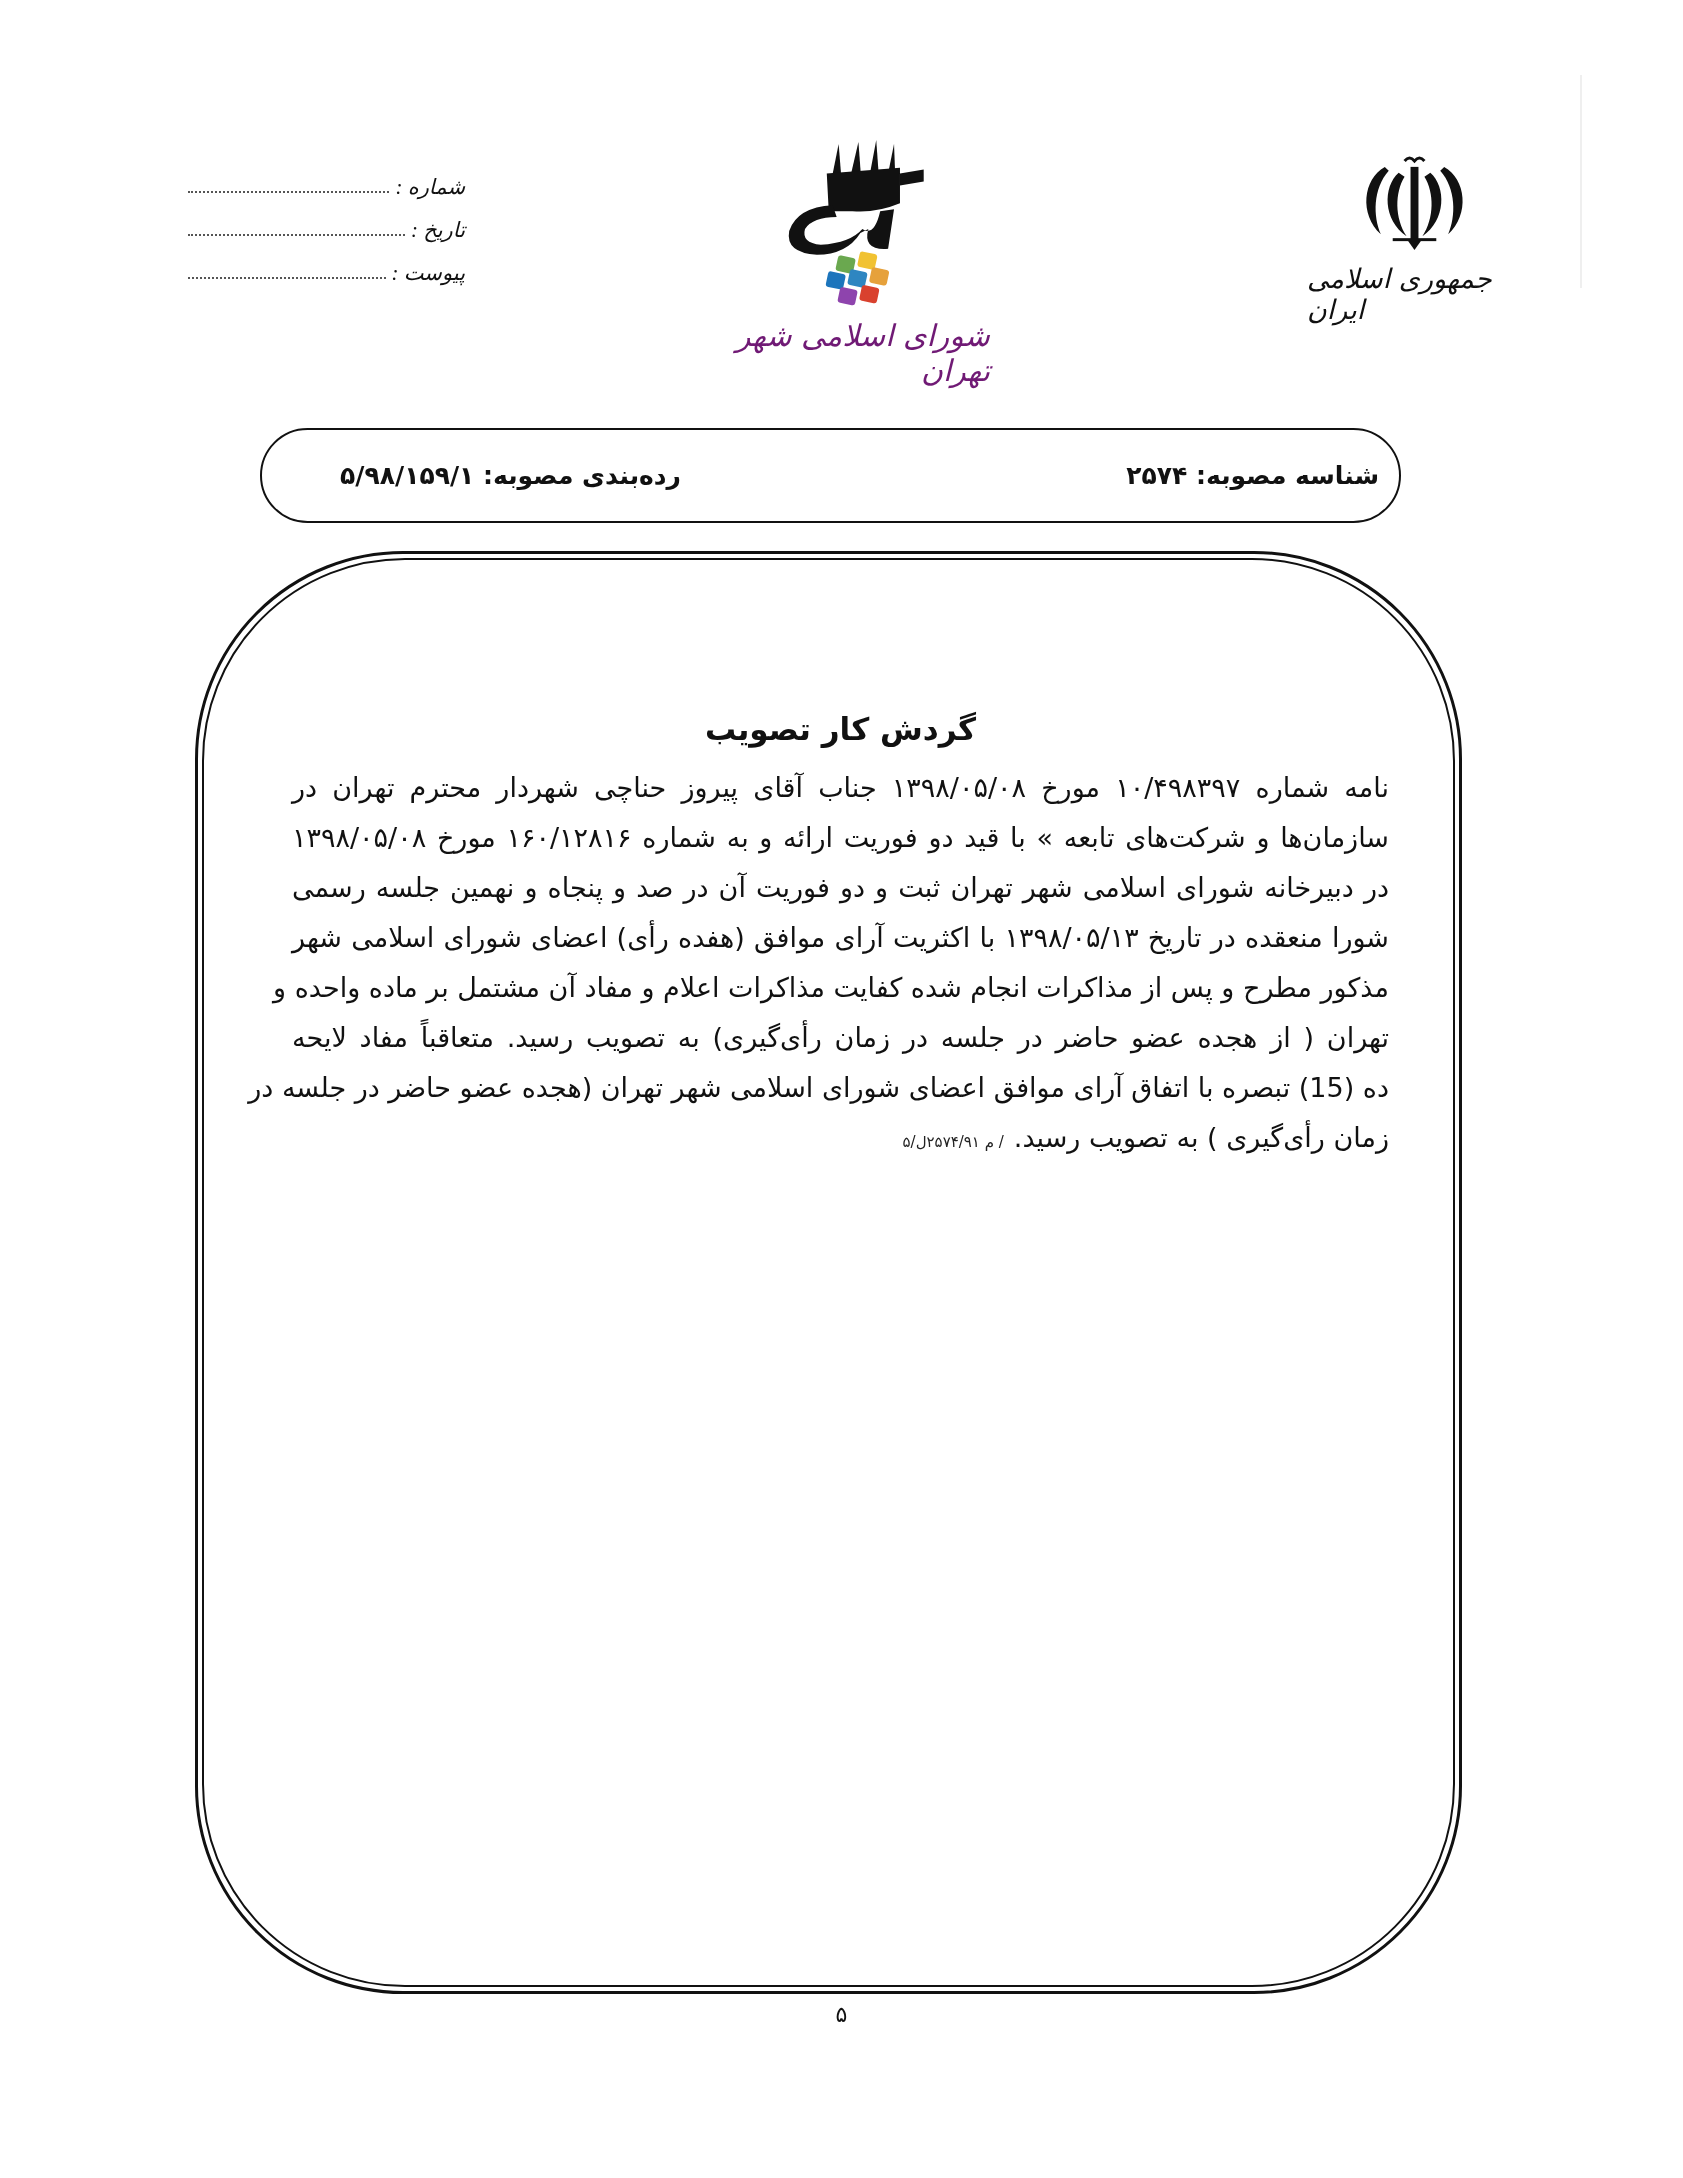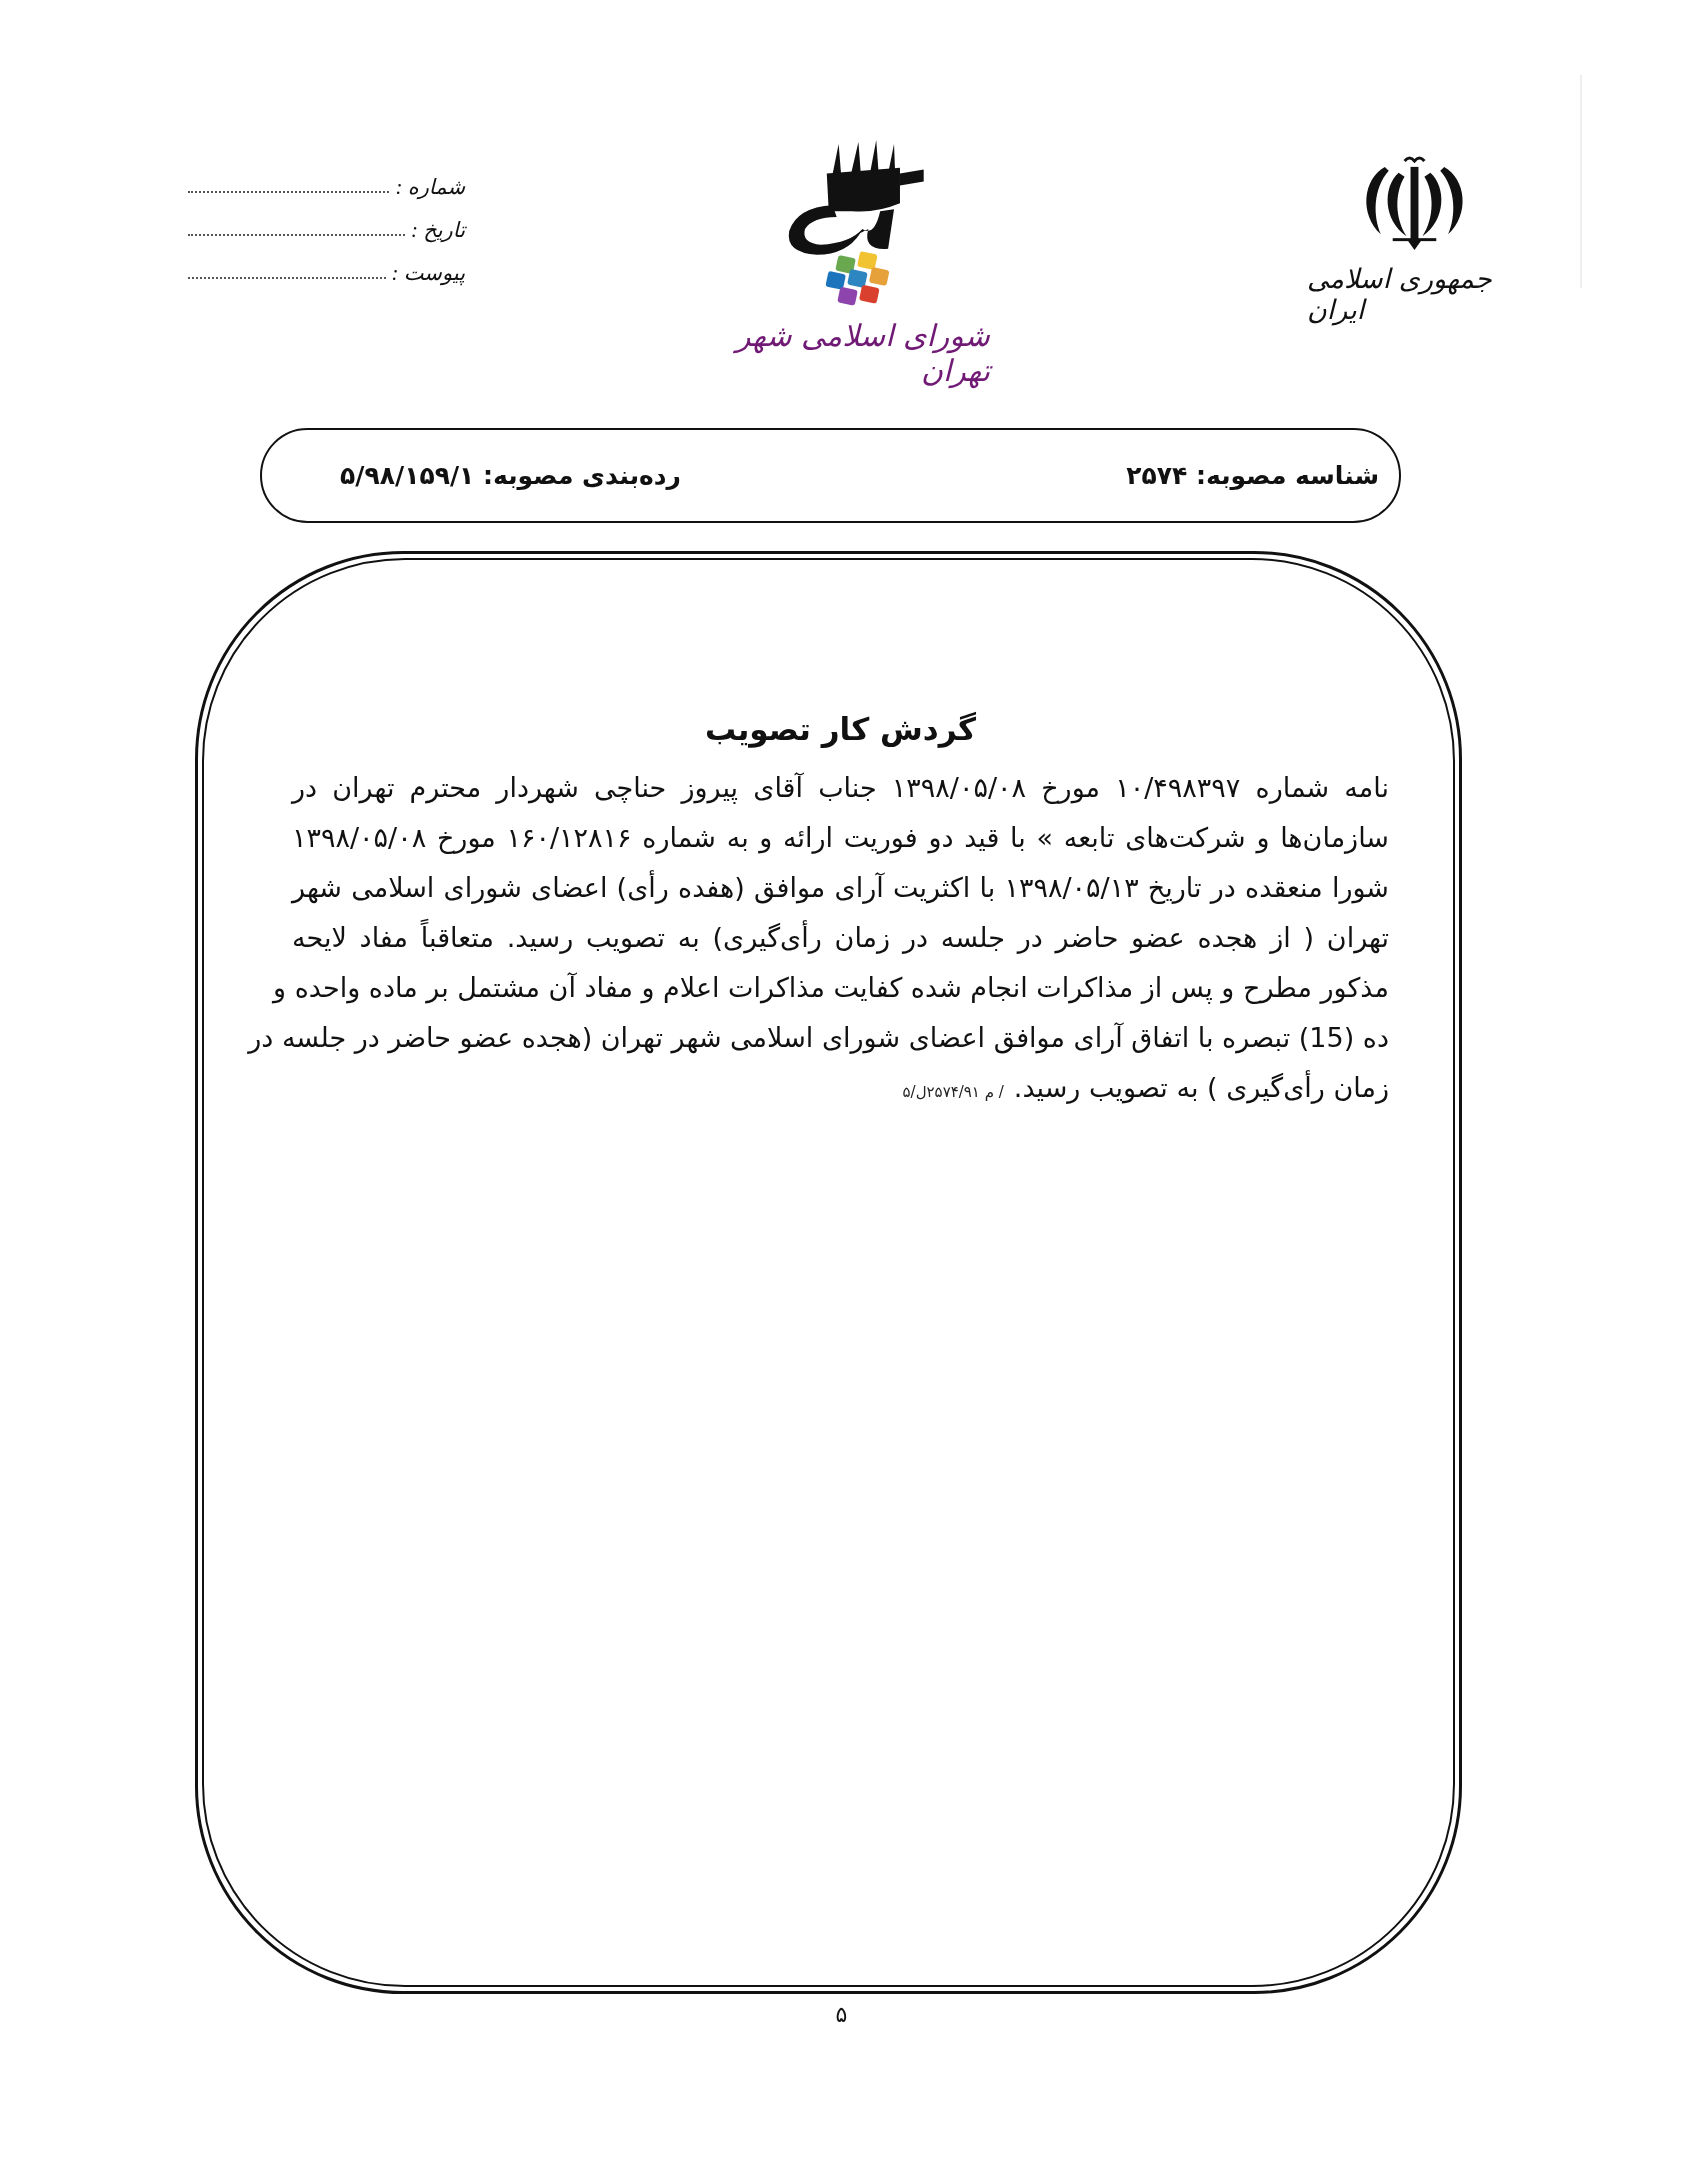--- a/index.html
+++ b/index.html
@@ -190,21 +190,22 @@
 
 <div class="abs main-frame">
   <div class="main-frame-inner"></div>
 </div>
 
 <div class="abs doc-title">گردش کار تصویب</div>
 
 <div class="abs doc-body">
   <span class="body-line">نامه شماره ۱۰/۴۹۸۳۹۷ مورخ ۱۳۹۸/۰۵/۰۸ جناب آقای پیروز حناچی شهردار محترم تهران در</span>
   <span class="body-line">سازمان‌ها و شرکت‌های تابعه » با قید دو فوریت ارائه و به شماره ۱۶۰/۱۲۸۱۶ مورخ ۱۳۹۸/۰۵/۰۸</span>
+  <span class="body-line">در دبیرخانه شورای اسلامی شهر تهران ثبت و دو فوریت آن در صد و پنجاه و نهمین جلسه رسمی</span>
   <span class="body-line">شورا منعقده در تاریخ ۱۳۹۸/۰۵/۱۳ با اکثریت آرای موافق (هفده رأی) اعضای شورای اسلامی شهر</span>
+  <span class="body-line">مذکور مطرح و پس از مذاکرات انجام شده کفایت مذاکرات اعلام و مفاد آن مشتمل بر ماده واحده و</span>
   <span class="body-line">تهران ( از هجده عضو حاضر در جلسه در زمان رأی‌گیری)  به تصویب رسید. متعاقباً مفاد لایحه</span>
-  <span class="body-line">مذکور مطرح و پس از مذاکرات انجام شده کفایت مذاکرات اعلام و مفاد آن مشتمل بر ماده واحده و</span>
   <span class="body-line">ده (15) تبصره با اتفاق آرای موافق اعضای شورای اسلامی شهر تهران (هجده عضو حاضر در جلسه در</span>
   <span class="body-line last"><span>زمان رأی‌گیری ) به تصویب رسید.</span><span class="ref-code">/ م ۲۵۷۴/۹۱ل/۵</span></span>
 </div>
 
 <div class="abs page-number">۵</div>
 
 
 </body></html>

